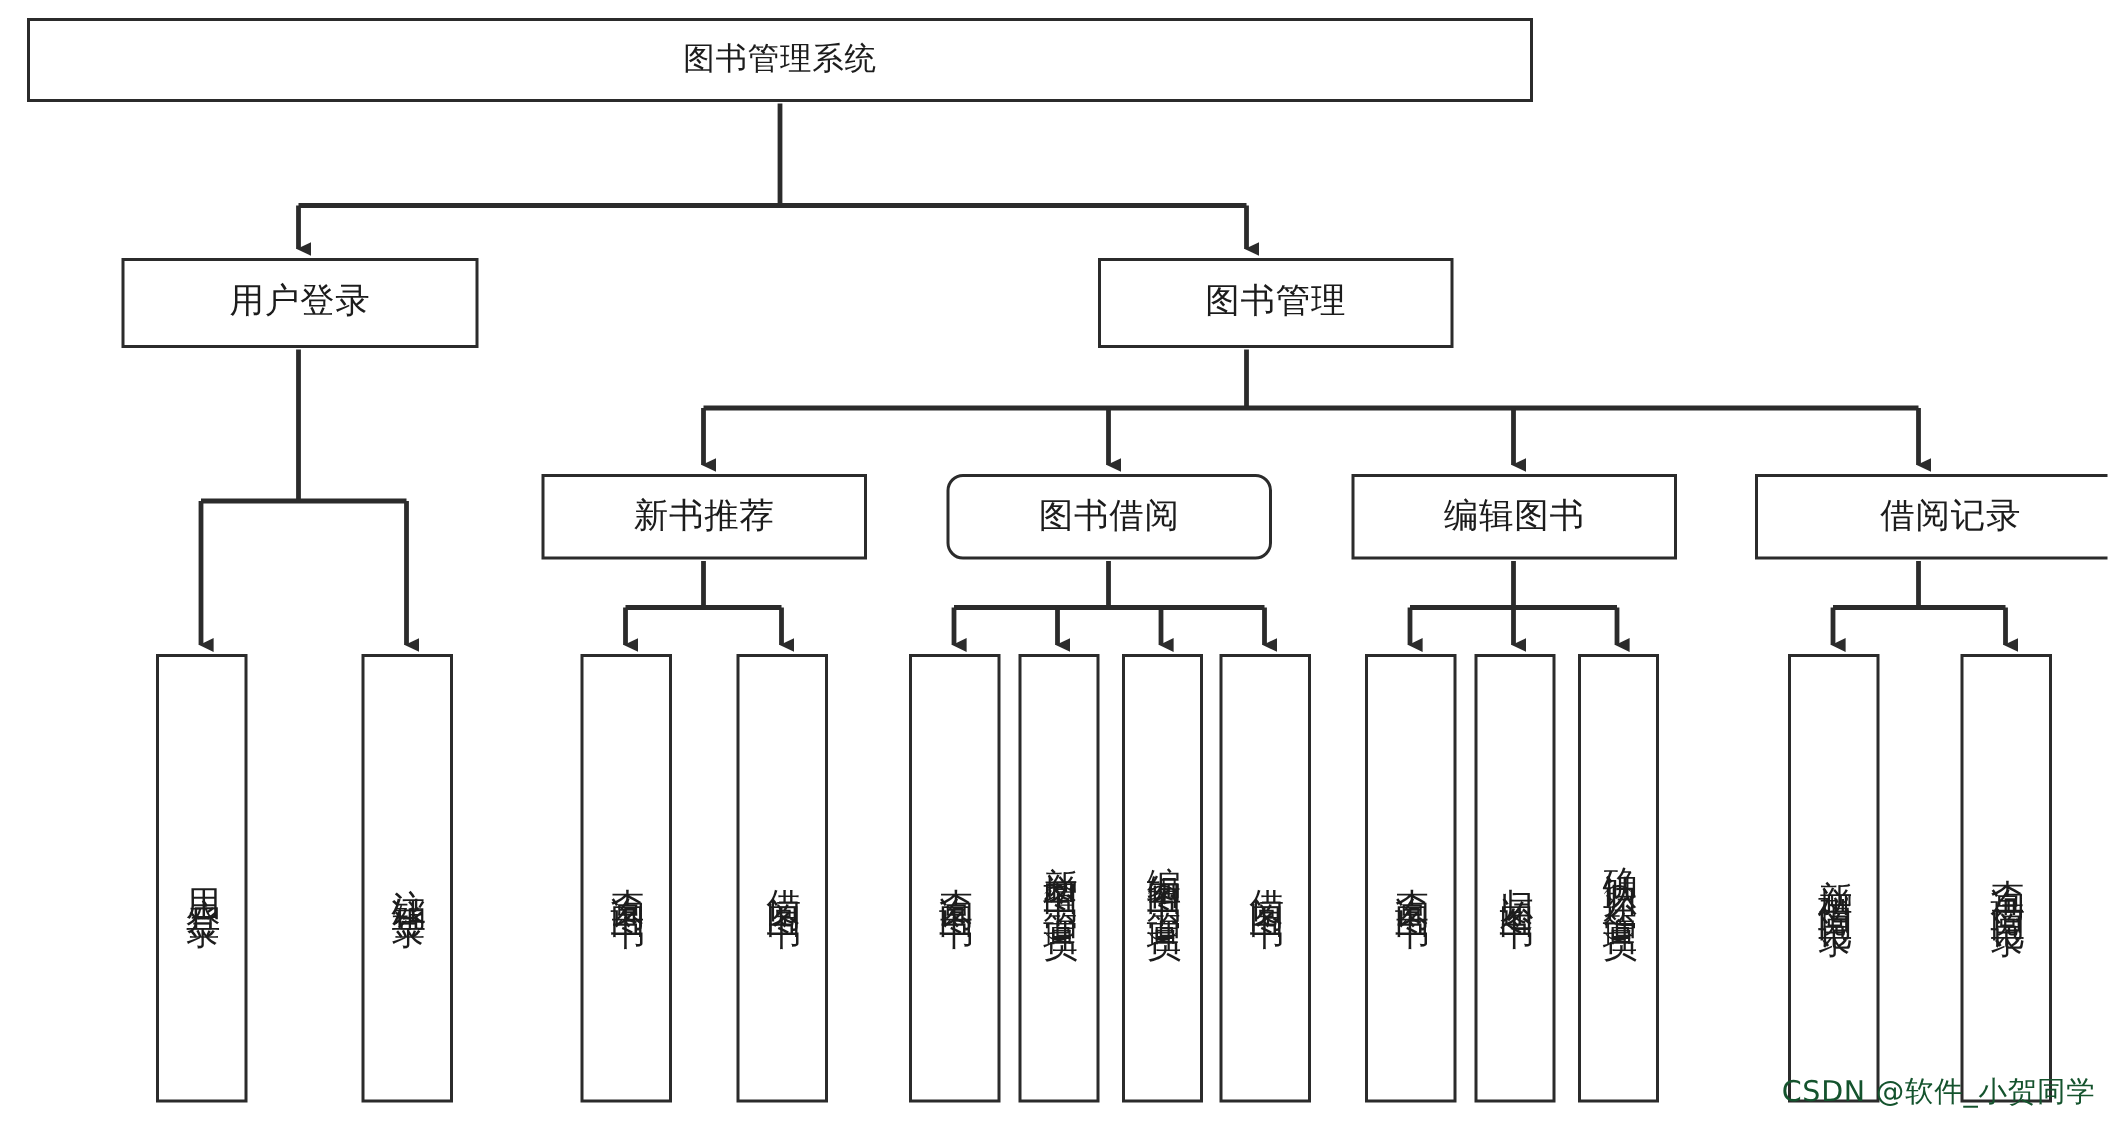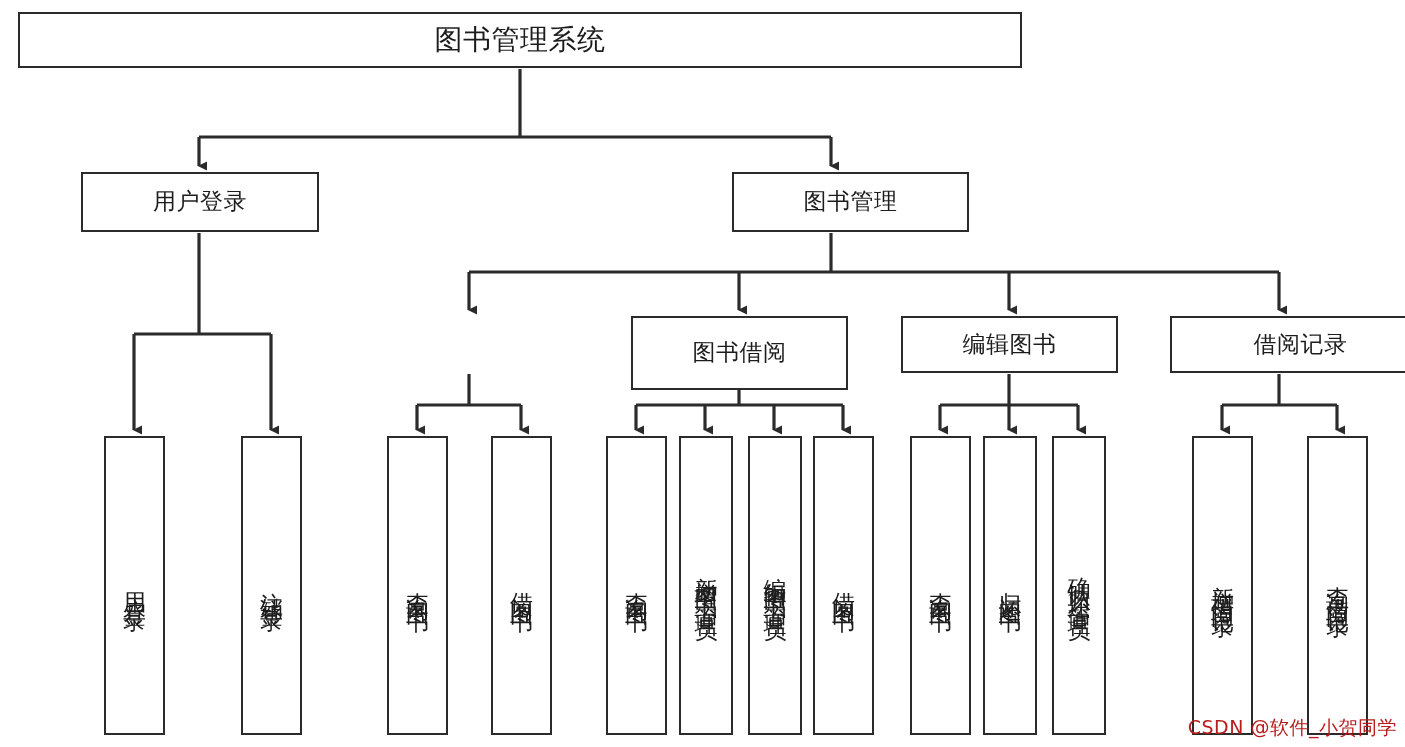--- a/index.html
+++ b/index.html
@@ -42,21 +42,21 @@
     text-align: center;
     line-height: 1.12;
     letter-spacing: 0.5px;
   }
   
   .node.horiz .node-label {
     writing-mode: horizontal-tb;
     font-size: 23px;
   }
   .node.root .node-label {
-    font-size: 28px;
+    font-size: 21px;
   }
   
   .node.vert {
     align-items: center;
     justify-content: center;
     padding: 4px 0;
   }
   .node.vert .node-label {
     writing-mode: vertical-rl;
     text-orientation: upright;
@@ -68,21 +68,21 @@
     overflow: visible;
   }
   .node.vert.tall .node-label {
     max-height: 290px;
   }
   #watermark {
     position: absolute;
     right: 8px;
     bottom: 6px;
     font-size: 19px;
-    color: #b91c1c;
+    color: #14532d;
     white-space: nowrap;
     letter-spacing: 0.5px;
     text-align: right;
   }
 </style>
 </head>
 <body>
 
 <div id="diagram-root">
 
@@ -140,21 +140,24 @@
     <span class="node-label">图书管理系统</span>
   </div>
 
   <div class="node horiz" style="left:81px; top:172px; width:238px; height:60px;">
     <span class="node-label">用户登录</span>
   </div>
   <div class="node horiz" style="left:732px; top:172px; width:237px; height:60px;">
     <span class="node-label">图书管理</span>
   </div>
 
-  <div class="node horiz" style="left:631px; top:316px; width:217px; height:74px;">
+  <div class="node horiz" style="left:361px; top:316px; width:217px; height:57px;">
+    <span class="node-label">新书推荐</span>
+  </div>
+  <div class="node horiz" style="left:631px; top:316px; width:217px; height:57px;border-radius:11px;">
     <span class="node-label">图书借阅</span>
   </div>
   <div class="node horiz" style="left:901px; top:316px; width:217px; height:57px;">
     <span class="node-label">编辑图书</span>
   </div>
   <div class="node horiz" style="left:1170px; top:316px; width:261px; height:57px;">
     <span class="node-label">借阅记录</span>
   </div>
 
   <div class="node vert" style="left:104px; top:436px; width:61px; height:299px;">

